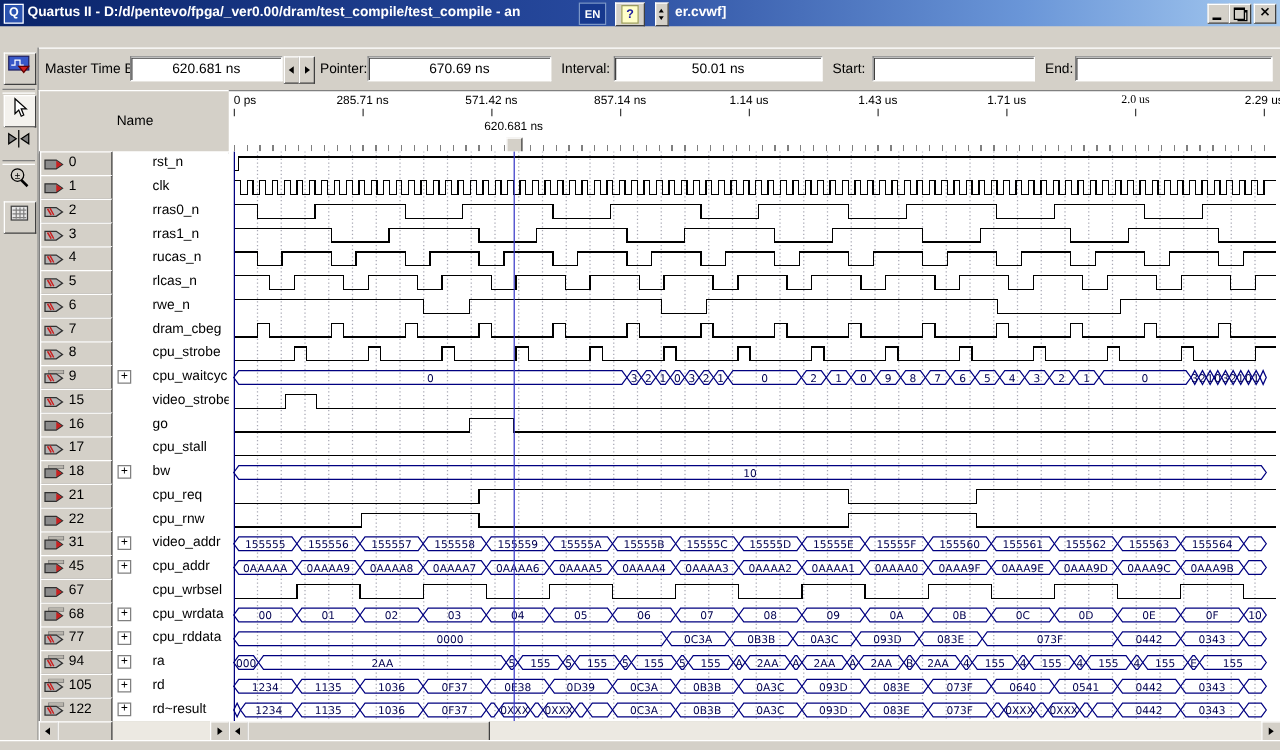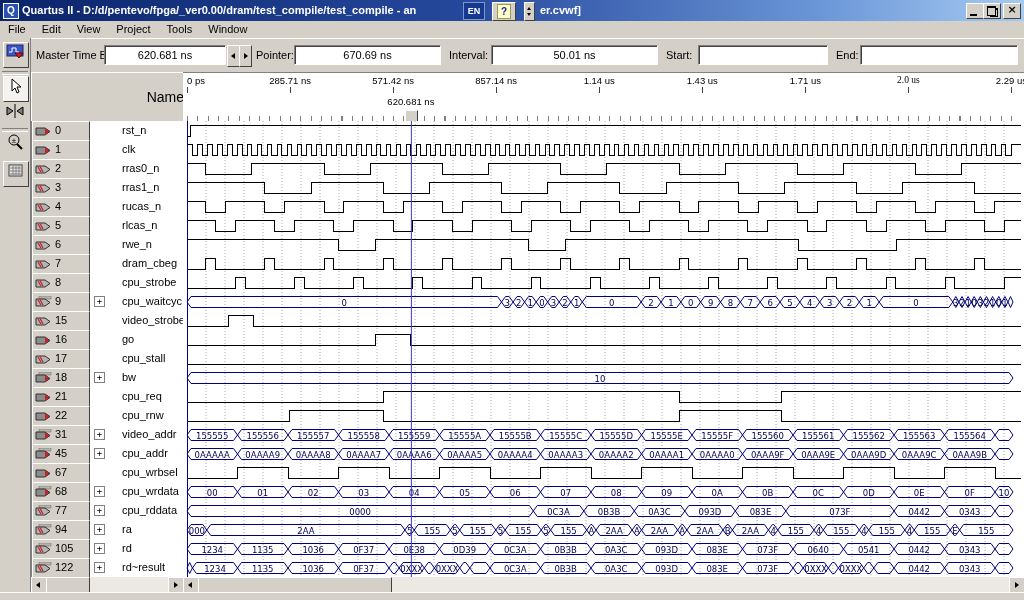--- a/index.html
+++ b/index.html
@@ -54,21 +54,21 @@
   #palette{position:absolute;left:0;top:38px;width:30px;height:562px;background:#d4d0c8;
     border-right:1px solid #808080;}
   .palbtn{position:absolute;left:3px;width:24px;height:24px;background:#d4d0c8;text-align:center;}
   .palbtn.raised{border:1px solid;border-color:#fff #404040 #404040 #fff;}
   .palbtn.selected{background:#f4f2ee;border:1px solid;border-color:#fff #404040 #404040 #fff;}
   .palsep{position:absolute;left:2px;width:26px;height:2px;border-top:1px solid #808080;border-bottom:1px solid #fff;}
 
   
   #nameshdr{position:absolute;left:31px;top:72px;width:152px;height:49px;background:#d4d0c8;
     border:1px solid;border-color:#fff #404040 #808080 #fff;
-    font-size:14px;color:#000;text-align:right;line-height:49px;}
+    font-size:11px;color:#000;text-align:center;line-height:49px;}
   #namesbody{position:absolute;left:31px;top:121px;width:152px;height:456px;background:#fff;overflow:hidden;
     border-left:1px solid #808080;}
   .nrow{position:relative;width:152px;height:19px;}
   .badge{position:absolute;left:0;top:0;width:56px;height:18px;background:#d4d0c8;
     border:1px solid;border-color:#fff #404040 #404040 #fff;font-size:11px;color:#000;}
   .badge svg{position:absolute;left:2px;top:3px;}
   .badge span{position:absolute;left:22px;top:2px;}
   .nname{position:absolute;left:58px;top:0;width:94px;height:19px;font-size:11px;color:#000;}
   .plus{position:absolute;left:4px;top:4px;width:9px;height:9px;border:1px solid #808080;background:#fff;
     font-size:9px;line-height:8px;text-align:center;color:#000;font-family:"DejaVu Sans Mono",monospace;}
@@ -117,21 +117,20 @@
     <div class="winbtn" id="btn-min">
         <i></i>
       </div>
     <div class="winbtn" id="btn-restore">
         <b></b>
         <i></i>
       </div>
     <div class="winbtn" id="btn-close">×</div>
   </div>
 
-  <div id="menubar"><span class="menuitem">File</span><span class="menuitem">Edit</span><span class="menuitem">View</span><span class="menuitem">Project</span><span class="menuitem">Tools</span><span class="menuitem">Window</span></div>
 
   <div id="toolbar">
     <span class="tlabel" style="left:6px">Master Time Bar:</span>
     <div class="tfield" style="left:74px;width:120px"><span>620.681 ns</span></div>
     <div class="spinbtn left" style="left:197px">
         <i></i>
       </div>
     <div class="spinbtn right" style="left:209px">
         <i></i>
       </div>

